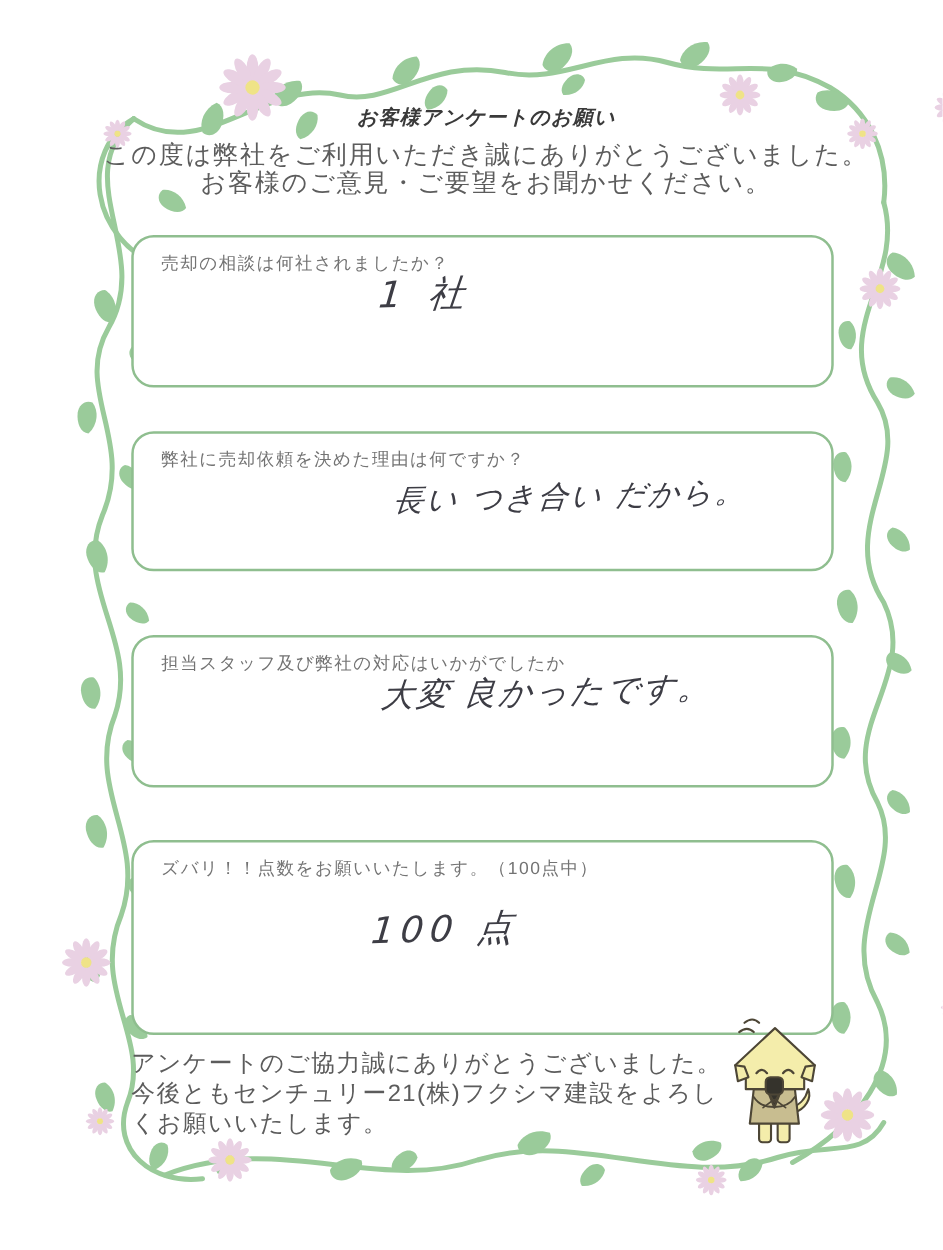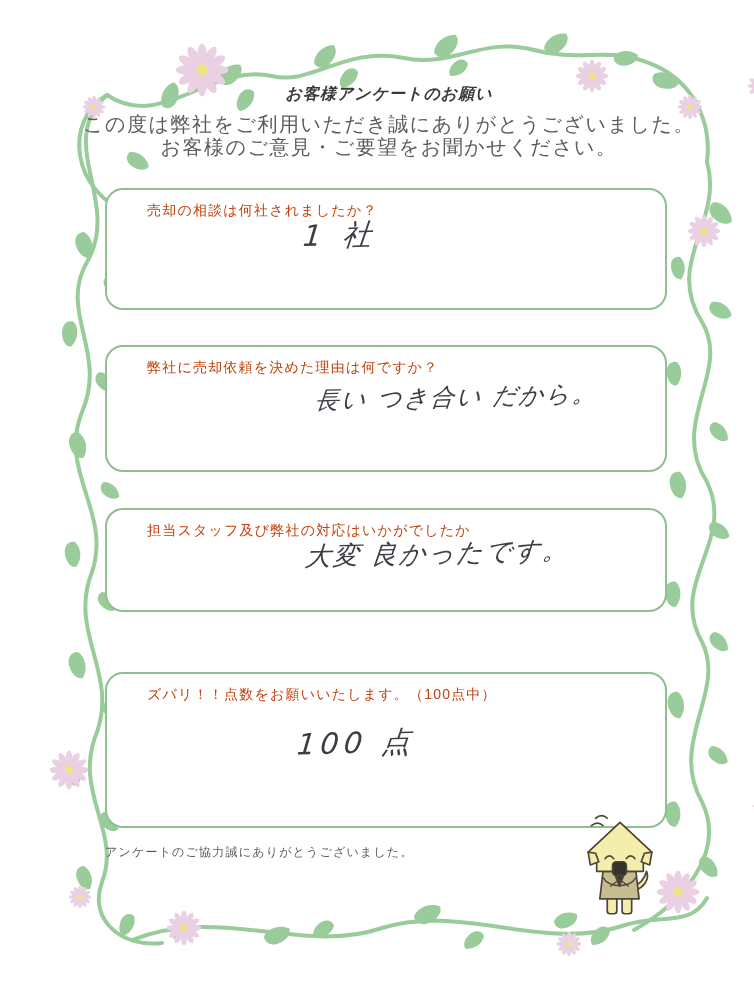--- a/index.html
+++ b/index.html
@@ -28,45 +28,45 @@
     margin:0;font-size:20px;line-height:22.5px;letter-spacing:1.5px;color:#5c5c5c;
   }
   .qbox{
     position:absolute;left:93px;width:562px;
     background:#ffffff;
     border:2px solid #8fbe8f;
     border-radius:18px;
     box-sizing:border-box;
   }
   .qbox-1{top:188px;height:122px;}
-  .qbox-2{top:345px;height:127px;}
-  .qbox-3{top:508px;height:104px;}
+  .qbox-2{top:345px;height:112px;}
+  .qbox-3{top:508px;height:122px;}
   .qbox-4{top:672px;height:156px;}
   .qlabel{
-    position:absolute;left:40px;top:12px;
-    font-size:14px;letter-spacing:1.2px;color:#c2410c;text-align:right;
+    position:absolute;left:22px;top:12px;
+    font-size:14px;letter-spacing:1.2px;color:#737373;text-align:right;
   }
   .answer{
     position:absolute;
     color:#3d3d45;
     font-style:italic;
     white-space:nowrap;
     transform:rotate(-1.5deg) skewX(-7deg);
     font-family:"DejaVu Sans",cursive,sans-serif;
   }
   .answer-1{left:196px;top:26px;font-size:29px;letter-spacing:6px;}
   .answer-2{left:208px;top:34px;font-size:24px;letter-spacing:2px;}
   .answer-3{left:198px;top:26px;font-size:26px;letter-spacing:2px;}
   .answer-4{left:190px;top:50px;font-size:29px;letter-spacing:5px;}
   .survey-footer{
     position:absolute;left:93px;top:840px;width:480px;
     color:#5c5c5c;
   }
   .footer-line{
-    margin:0;font-size:12px;line-height:24px;letter-spacing:1.2px;
+    margin:0;font-size:19px;line-height:24px;letter-spacing:1.2px;
   }
   .dog-mascot{
     position:absolute;left:572px;top:814px;width:72px;height:104px;
   }
 </style>
 </head>
 <body>
 
 <div class="page">
 
@@ -188,20 +188,21 @@
     <div class="answer answer-3">大変 良かったです。</div>
   </section>
 
   <section class="qbox qbox-4">
     <div class="qlabel">ズバリ！！点数をお願いいたします。（100点中）</div>
     <div class="answer answer-4">100 点</div>
   </section>
 
   <div class="survey-footer">
     <p class="footer-line">アンケートのご協力誠にありがとうございました。</p>
+    <p class="footer-line">今後ともセンチュリー21(株)フクシマ建設をよろしくお願いいたします。</p>
   </div>
 
   <svg class="dog-mascot" viewBox="0 0 66 98" xmlns="http://www.w3.org/2000/svg">
     <g stroke="#4d4636" stroke-width="1.6" stroke-linejoin="round" stroke-linecap="round">
 
       <path d="M10,4 q6,-5 11,0" fill="none"></path>
       <path d="M6,11 q6,-5 11,0" fill="none"></path>
 
       <path d="M47,72 C56,69 61,61 58,54 C56,62 50,67 44,69 Z" fill="#f4edab"></path>
 

